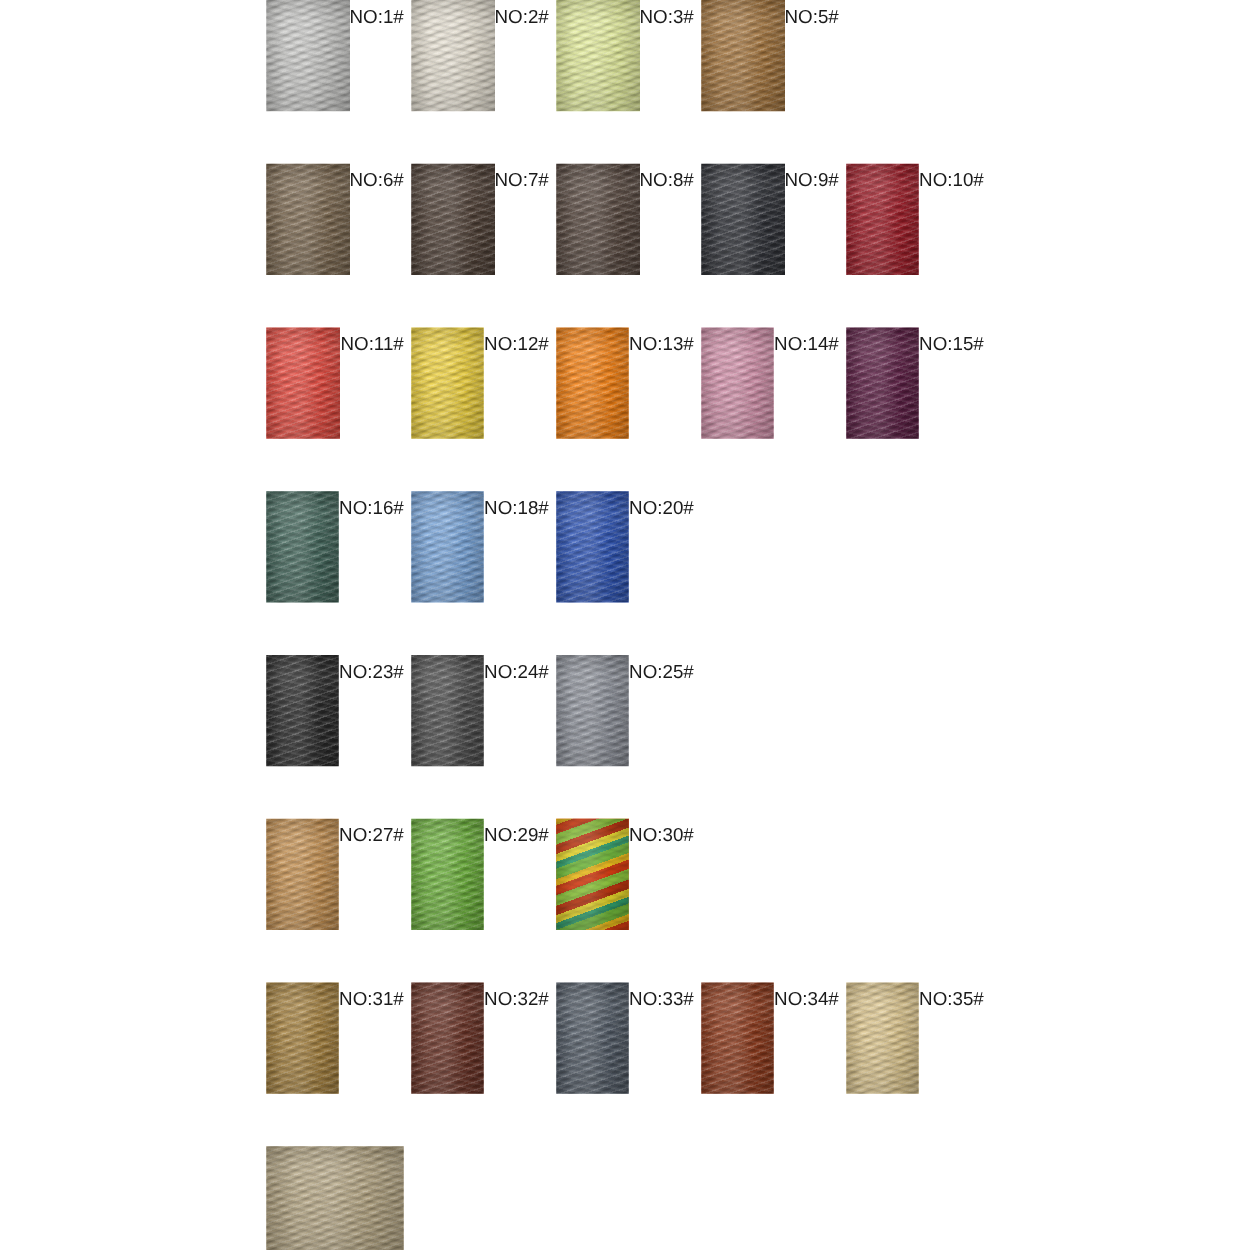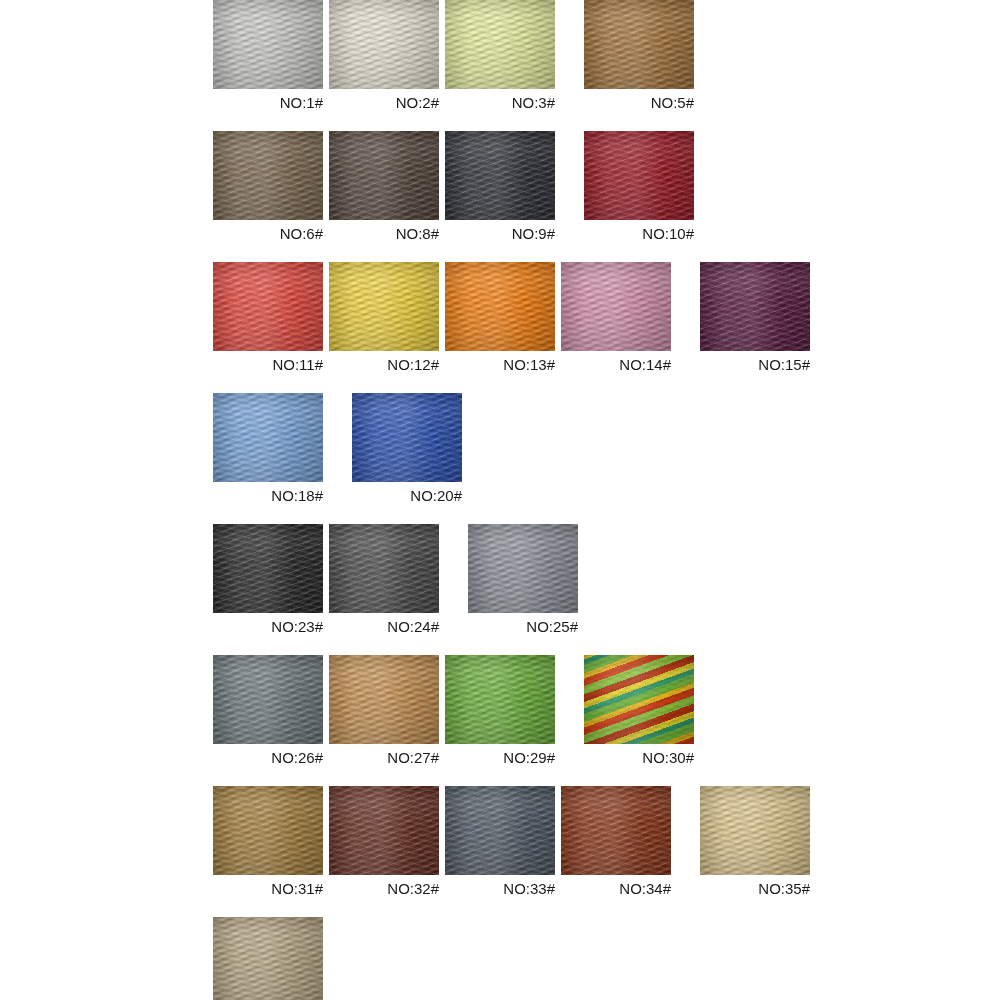--- a/index.html
+++ b/index.html
@@ -33,26 +33,25 @@
     display: flex;
     flex-direction: row;
     align-items: flex-start;
     width: 575px;
     height: 131px;
   }
   .swatch-cell {
     width: 110px;
     margin-right: 6px;
     display: flex;
-    flex-direction: column;
-    align-items: flex-end;
+    flex-direction: row;
+    align-items: flex-start;
   }
   .swatch-cell:last-child {
     margin-right: 0;
-    margin-left: 23px;
   }
   .swatch-img {
     width: 110px;
     height: 89px;
     position: relative;
     overflow: hidden;
     display: block;
   }
   
   .swatch-img .tex {
@@ -198,20 +197,30 @@
           <div class="swatch-img" style="background-color: rgb(125, 106, 82);">
             <div class="tex a"></div>
             <div class="tex b"></div>
             <div class="tex c"></div>
             <div class="shade"></div>
             <div class="shade2"></div>
           </div>
           <div class="swatch-label">NO:6#</div>
         </div>
         <div class="swatch-cell">
+          <div class="swatch-img" style="background-color: rgb(81, 66, 56);">
+            <div class="tex a"></div>
+            <div class="tex b"></div>
+            <div class="tex c"></div>
+            <div class="shade"></div>
+            <div class="shade2"></div>
+          </div>
+          <div class="swatch-label">NO:7#</div>
+        </div>
+        <div class="swatch-cell">
           <div class="swatch-img" style="background-color: rgb(88, 73, 64);">
             <div class="tex a"></div>
             <div class="tex b"></div>
             <div class="tex c"></div>
             <div class="shade"></div>
             <div class="shade2"></div>
           </div>
           <div class="swatch-label">NO:8#</div>
         </div>
         <div class="swatch-cell">
@@ -282,20 +291,30 @@
             <div class="tex b"></div>
             <div class="tex c"></div>
             <div class="shade"></div>
             <div class="shade2"></div>
           </div>
           <div class="swatch-label">NO:15#</div>
         </div>
       </div>
       <div class="swatch-row">
         <div class="swatch-cell">
+          <div class="swatch-img" style="background-color: rgb(68, 103, 92);">
+            <div class="tex a"></div>
+            <div class="tex b"></div>
+            <div class="tex c"></div>
+            <div class="shade"></div>
+            <div class="shade2"></div>
+          </div>
+          <div class="swatch-label">NO:16#</div>
+        </div>
+        <div class="swatch-cell">
           <div class="swatch-img" style="background-color: rgb(122, 166, 218);">
             <div class="tex a"></div>
             <div class="tex b"></div>
             <div class="tex c"></div>
             <div class="shade"></div>
             <div class="shade2"></div>
           </div>
           <div class="swatch-label">NO:18#</div>
         </div>
         <div class="swatch-cell">
@@ -335,30 +354,20 @@
             <div class="tex a"></div>
             <div class="tex b"></div>
             <div class="tex c"></div>
             <div class="shade"></div>
             <div class="shade2"></div>
           </div>
           <div class="swatch-label">NO:25#</div>
         </div>
       </div>
       <div class="swatch-row">
-        <div class="swatch-cell">
-          <div class="swatch-img" style="background-color: rgb(111, 123, 128);">
-            <div class="tex a"></div>
-            <div class="tex b"></div>
-            <div class="tex c"></div>
-            <div class="shade"></div>
-            <div class="shade2"></div>
-          </div>
-          <div class="swatch-label">NO:26#</div>
-        </div>
         <div class="swatch-cell">
           <div class="swatch-img" style="background-color: rgb(197, 145, 82);">
             <div class="tex a"></div>
             <div class="tex b"></div>
             <div class="tex c"></div>
             <div class="shade"></div>
             <div class="shade2"></div>
           </div>
           <div class="swatch-label">NO:27#</div>
         </div>

